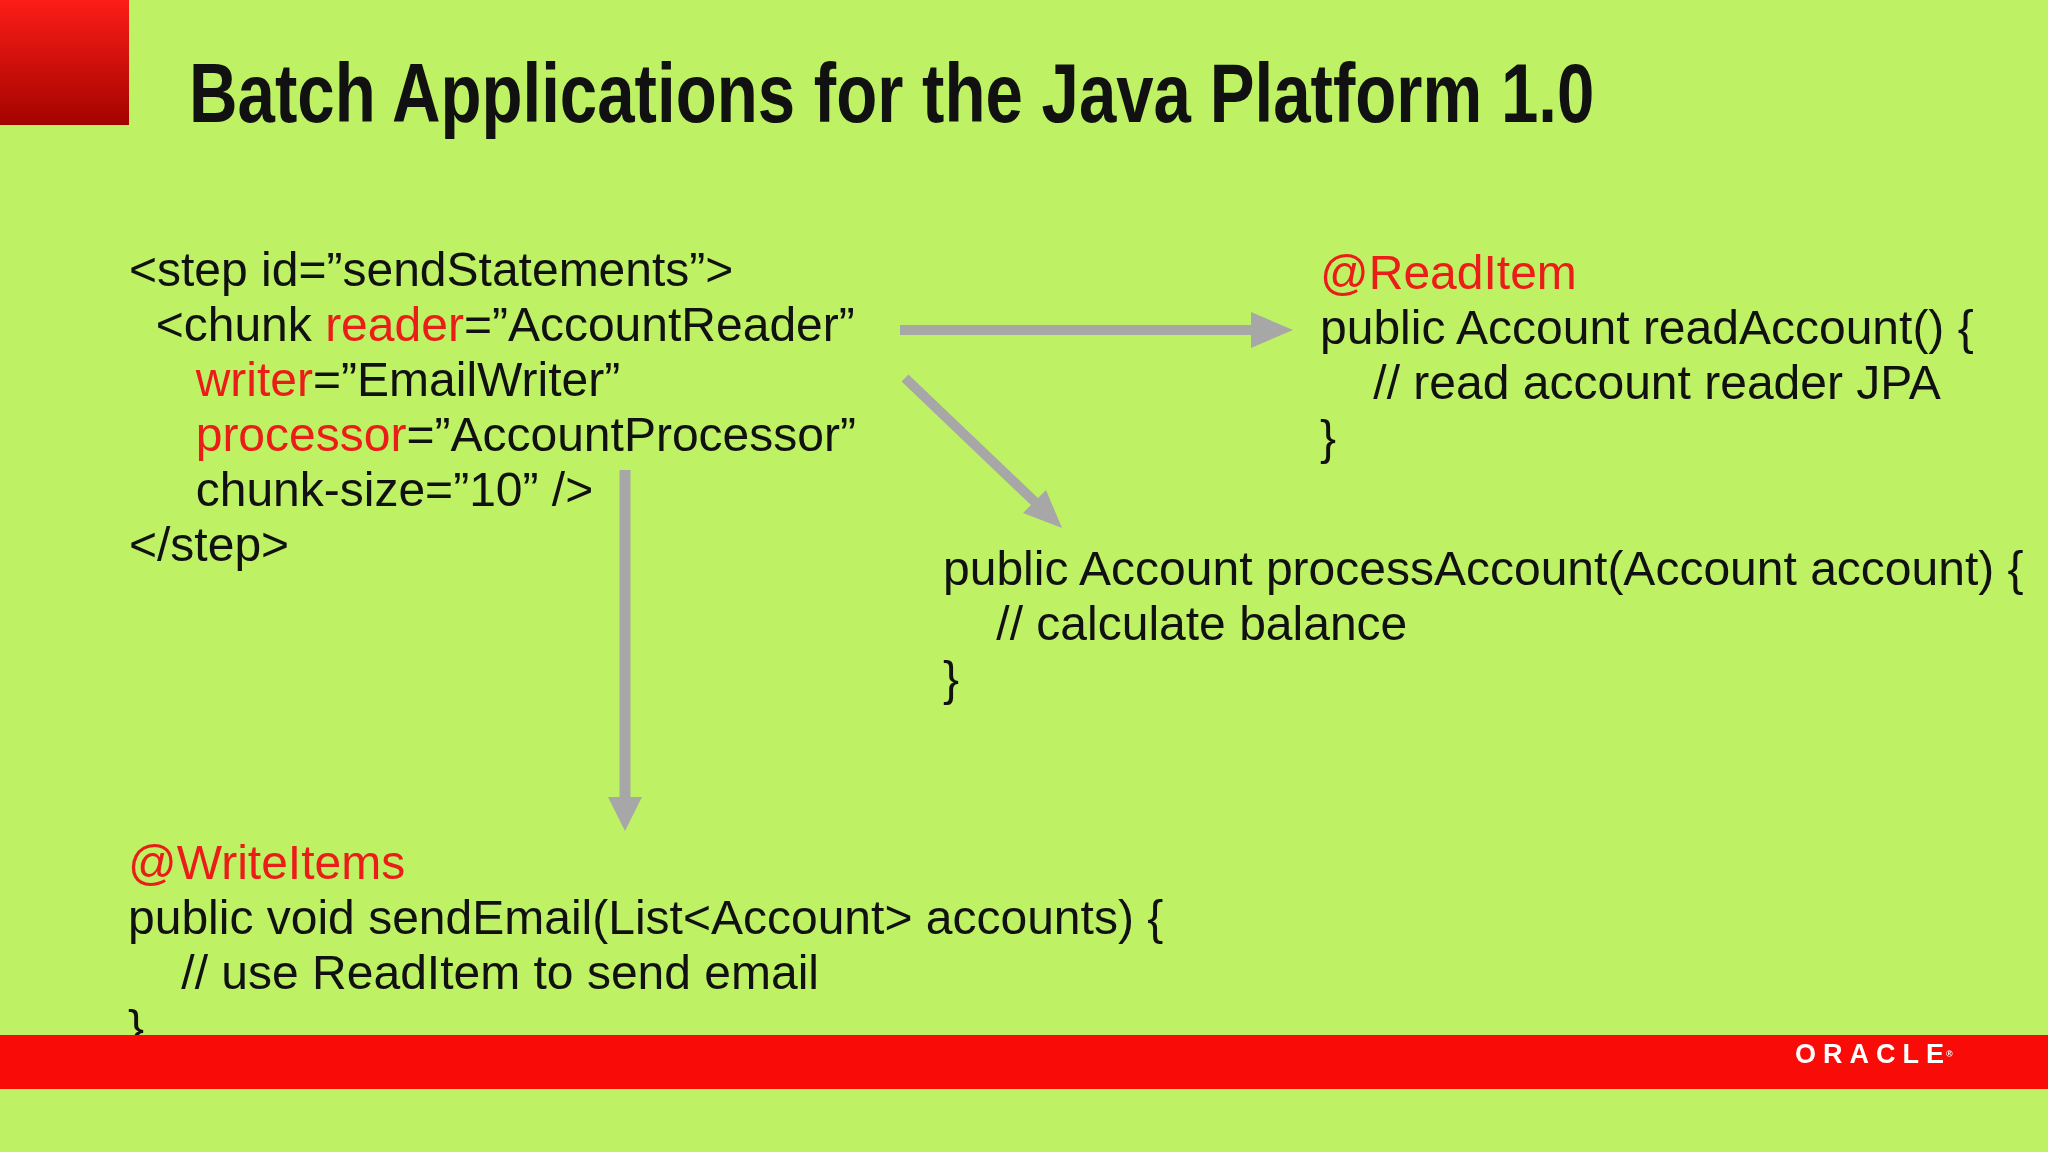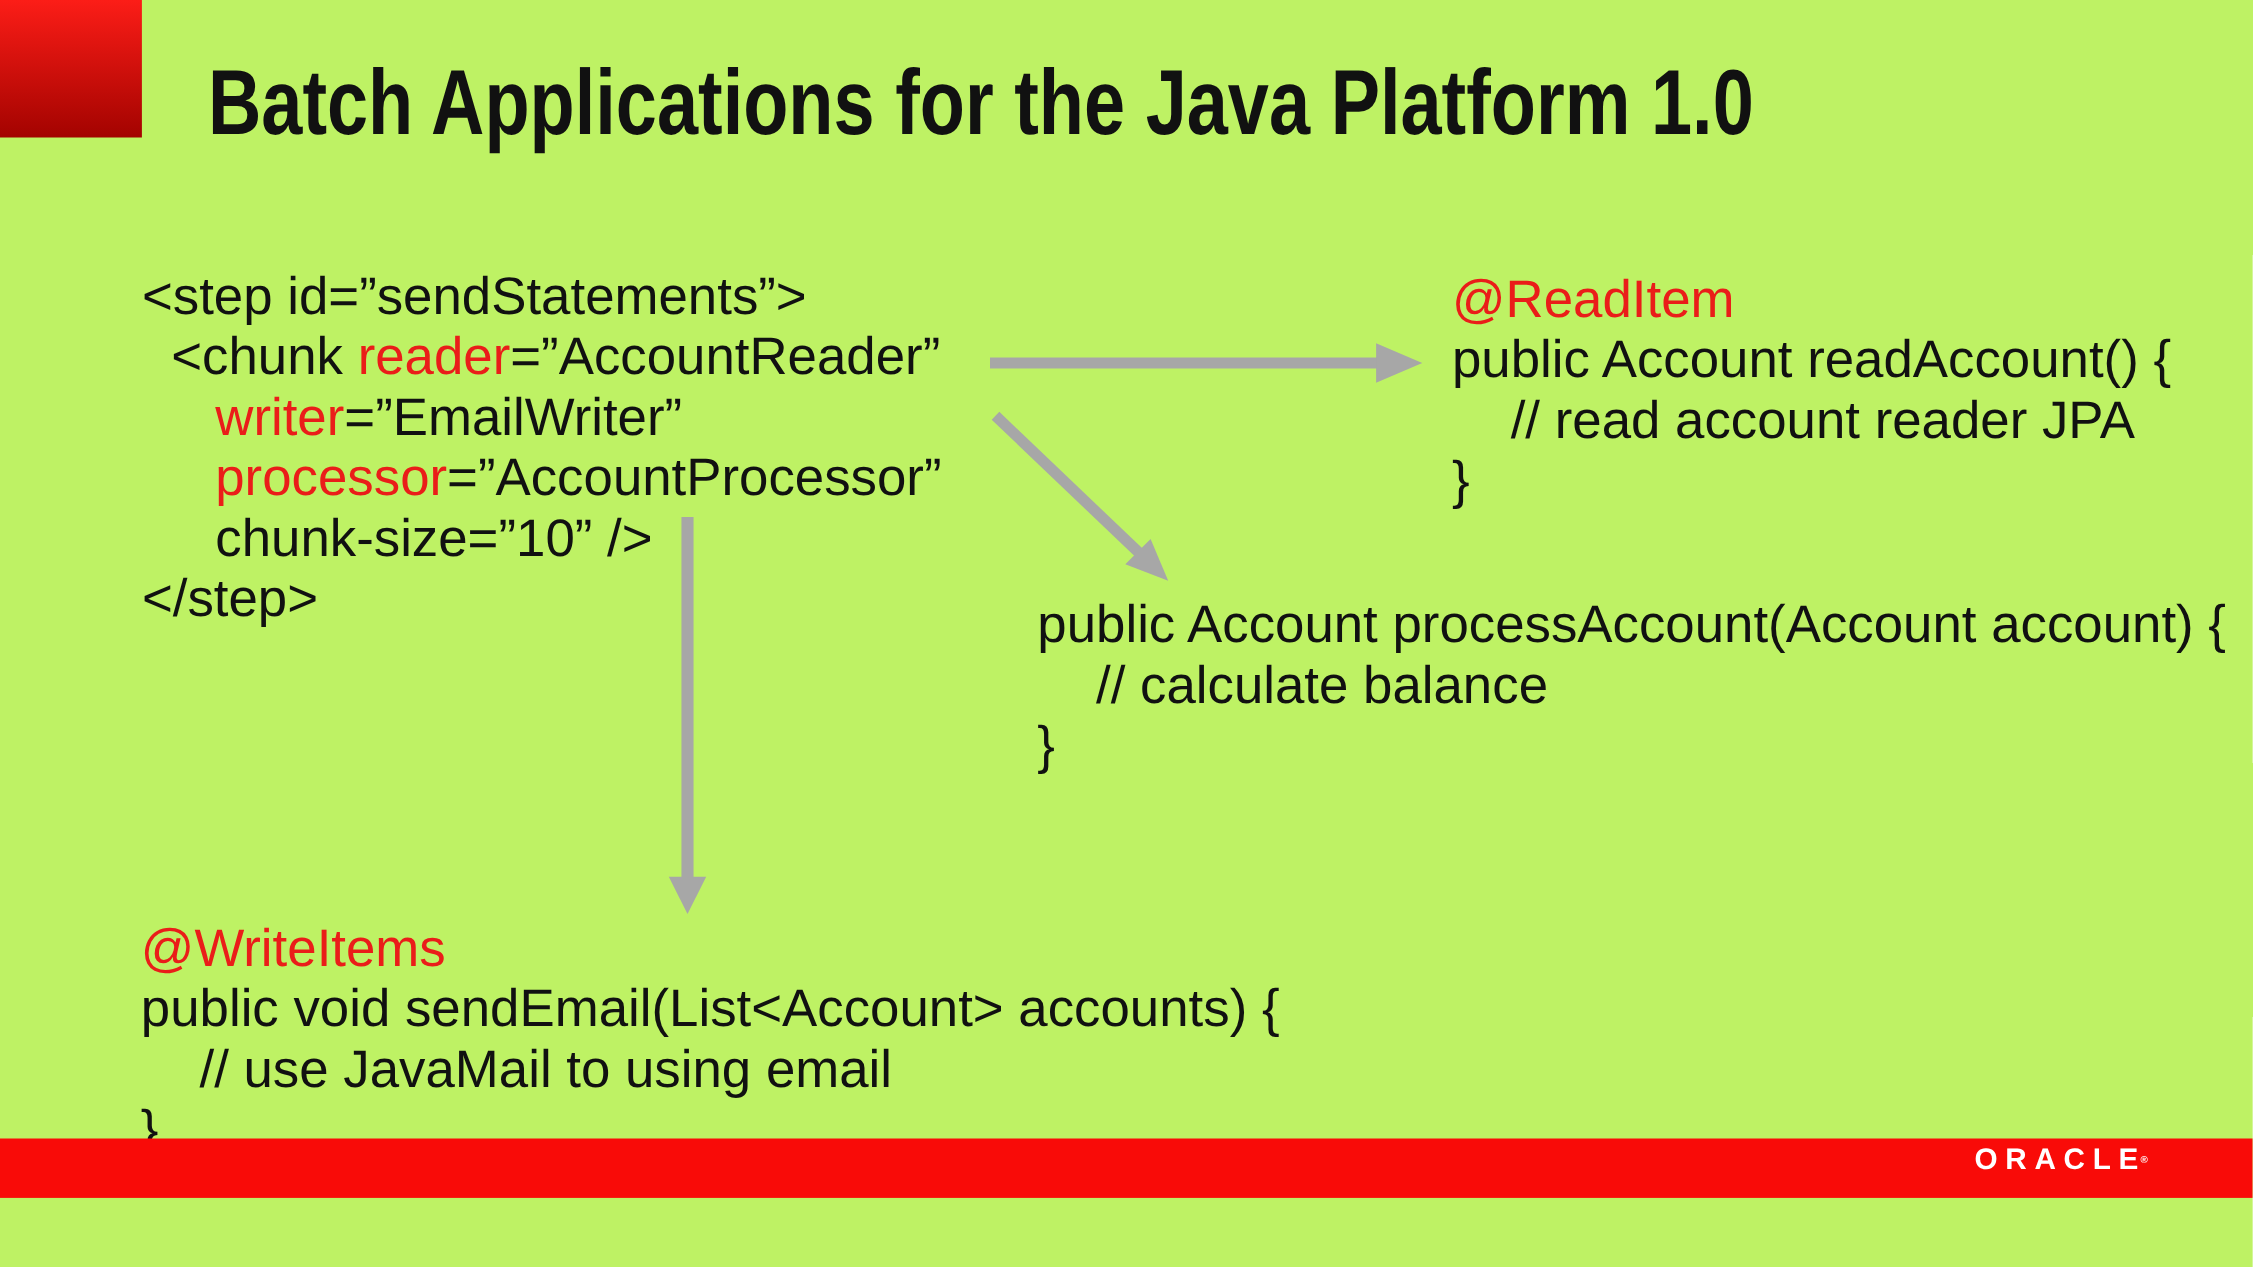--- a/index.html
+++ b/index.html
@@ -86,21 +86,21 @@
 
 <div class="slide" style="--ink: #111111; --accent-red: #ea1d19; --bar-red: #f90b08; --corner-top: #fc1d17; --corner-bottom: #a30300;">
 
   <div class="corner-square"></div>
 
   <h1 class="title">Batch Applications for the Java Platform 1.0</h1>
 
   <div id="xml-block" class="code"><div><span class="black">&lt;step id=”sendStatements”&gt;</span></div><div><span class="black">  &lt;chunk </span><span class="red">reader</span><span class="black">=”AccountReader”</span></div><div><span class="black">     </span><span class="red">writer</span><span class="black">=”EmailWriter”</span></div><div><span class="black">     </span><span class="red">processor</span><span class="black">=”AccountProcessor”</span></div><div><span class="black">     chunk-size=”10” /&gt;</span></div><div><span class="black">&lt;/step&gt;</span></div></div>
   <div id="read-block" class="code"><div><span class="red">@ReadItem</span></div><div><span class="black">public Account readAccount() {</span></div><div><span class="black">    // read account reader JPA</span></div><div><span class="black">}</span></div></div>
   <div id="process-block" class="code"><div><span class="black">public Account processAccount(Account account) {</span></div><div><span class="black">    // calculate balance</span></div><div><span class="black">}</span></div></div>
-  <div id="write-block" class="code"><div><span class="red">@WriteItems</span></div><div><span class="black">public void sendEmail(List&lt;Account&gt; accounts) {</span></div><div><span class="black">    // use JavaMail to using email</span></div><div><span class="black">}</span></div></div>
+  <div id="write-block" class="code"><div><span class="red">@WriteItems</span></div><div><span class="black">public void sendEmail(List&lt;Account&gt; accounts) {</span></div><div><span class="black">    // use ReadItem to send email</span></div><div><span class="black">}</span></div></div>
 
   <svg class="arrows" width="2048" height="1152" viewBox="0 0 2048 1152">
     <g>
       <line x1="900" y1="330" x2="1255" y2="330" stroke="#a7a7a7" stroke-width="10"></line>
       <polygon points="1293,330 1251,312 1251,348" fill="#a7a7a7"></polygon>
     </g>
     <g>
       <line x1="905" y1="378" x2="1036" y2="503" stroke="#a7a7a7" stroke-width="10"></line>
       <polygon points="1062,528 1023,513 1046,490" fill="#a7a7a7"></polygon>
     </g>

